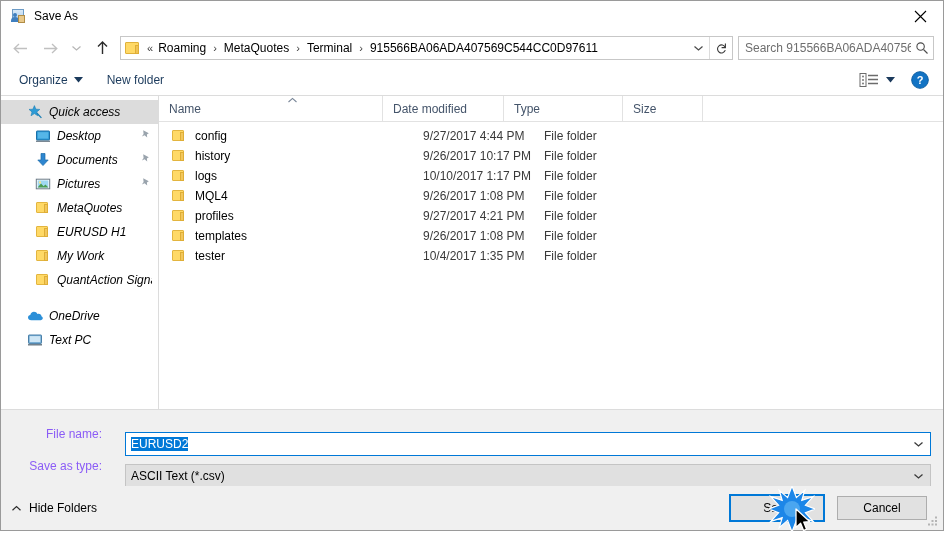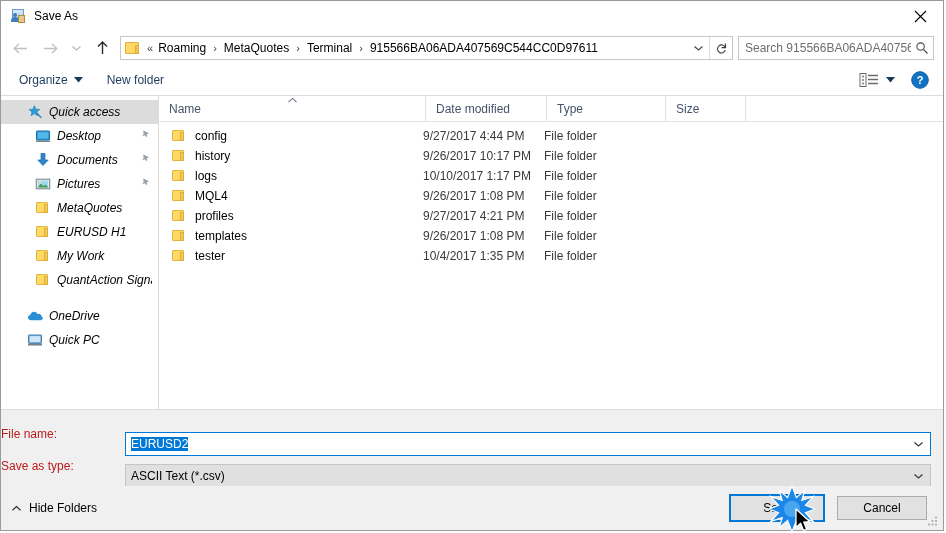--- a/index.html
+++ b/index.html
@@ -302,21 +302,21 @@
   .col {
     display: flex;
     align-items: center;
     font-size: 12px;
     color: #44546a;
     padding-left: 10px;
     border-right: 1px solid #e2e2e2;
     box-sizing: border-box;
     position: relative;
   }
-  .col-name { width: 267px; }
+  .col-name { width: 224px; }
   .col-date { width: 121px; }
   .col-type { width: 119px; }
   .col-size { width: 80px; }
   .col-rest { flex: 1 1 auto; border-right: none; }
   .sort-caret {
     position: absolute;
     left: 128px; top: 1px;
   }
   .rows { flex: 1 1 auto; overflow: hidden; padding-top: 4px; }
   .row {
@@ -341,24 +341,24 @@
     position: relative;
   }
   .formrow {
     display: flex;
     align-items: center;
     height: 24px;
     margin-bottom: 8px;
   }
   .formlabel {
     width: 124px;
-    text-align: left;
+    text-align: right;
     padding-right: 23px;
     font-size: 12px;
-    color: #b91c1c;
+    color: #8b5cf6;
     flex: 0 0 auto;
     box-sizing: border-box;
   }
   .combo {
     flex: 1 1 auto;
     height: 24px;
     display: flex;
     align-items: center;
     box-sizing: border-box;
     margin-right: 12px;
@@ -669,21 +669,21 @@
       </div>
 
       <div class="nav-item indent-0">
         <span class="ni-icon">
           <svg width="16" height="16" viewBox="0 0 16 16">
             <rect x="1.5" y="3" width="13" height="8.4" rx="0.6" fill="#74aed6" stroke="#4a7fa8" stroke-width="1"></rect>
             <rect x="2.7" y="4.1" width="10.6" height="6" fill="#cfe6f5"></rect>
             <path d="M1 12.8 H15" stroke="#5a6b78" stroke-width="1.3"></path>
           </svg>
         </span>
-        <span class="ni-label">Quick PC</span>
+        <span class="ni-label">Text PC</span>
       </div>
 
     </div>
 
     <div class="filepane">
       <div class="colheader">
         <div class="col col-name">
           <span>Name</span>
           <svg class="sort-caret" width="11" height="7" viewBox="0 0 11 7">
             <path d="M1.5 5 L5.5 1.4 L9.5 5" stroke="#7a8798" stroke-width="1.1" fill="none"></path>

